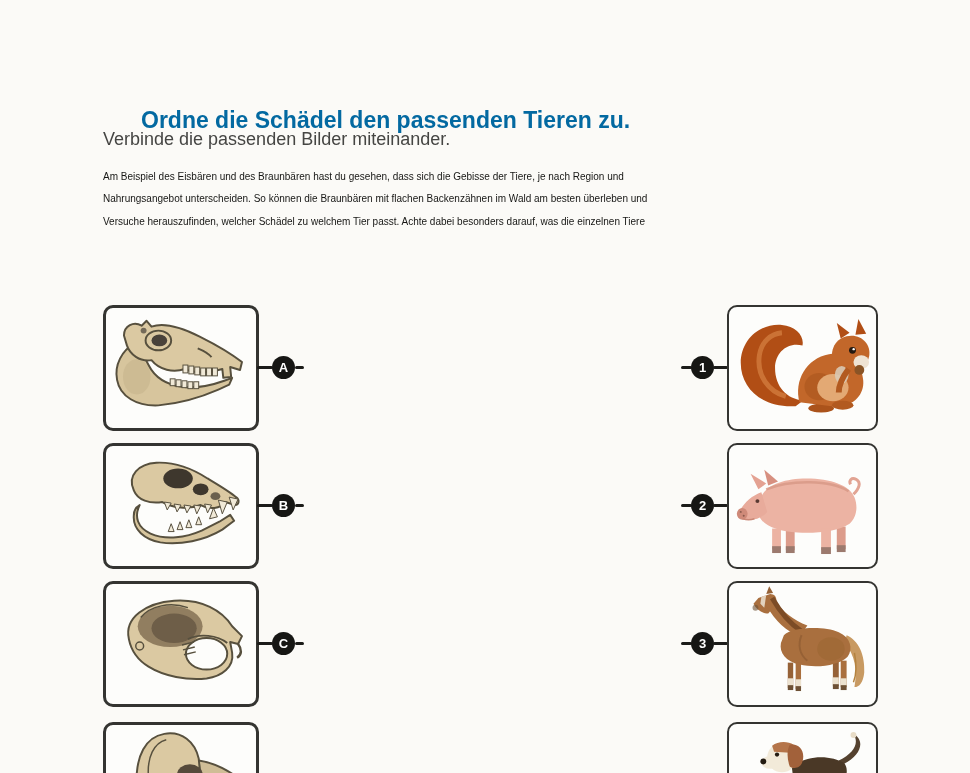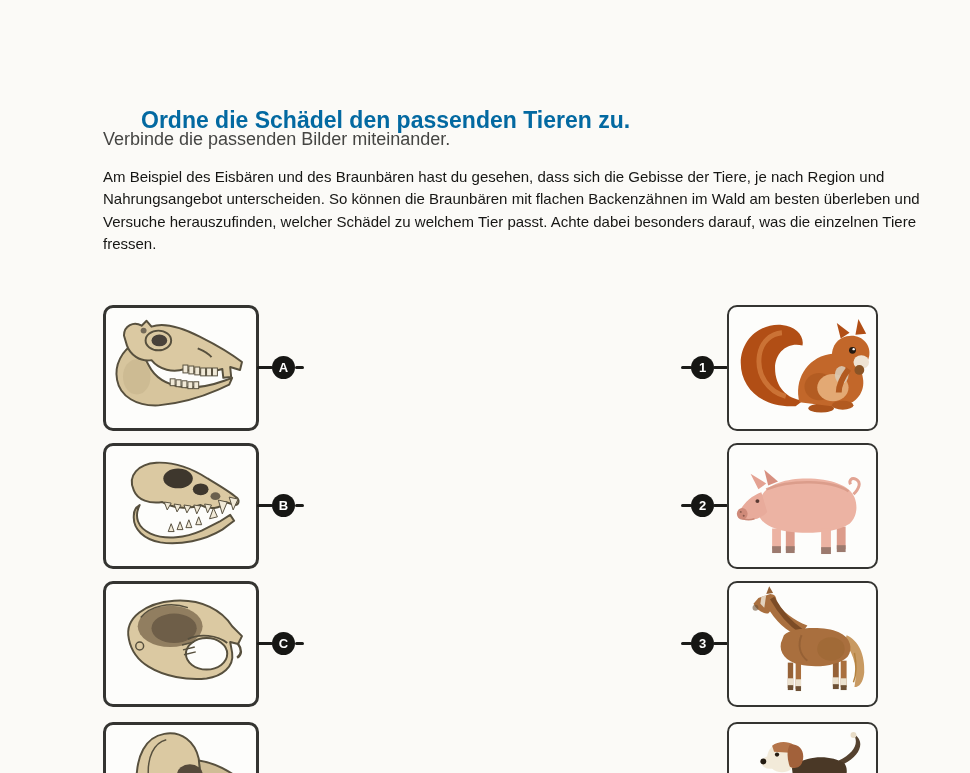--- a/index.html
+++ b/index.html
@@ -4,21 +4,21 @@
 <style>
   html,body{margin:0;padding:0;}
   body{
     width:970px;height:773px;overflow:hidden;position:relative;
     background:#fbfaf7;
     font-family:"Liberation Sans", sans-serif;
     color:#181816;
   }
   .title{position:absolute;left:117px;top:92px;font-size:23px;font-weight:700;color:#0369a1;line-height:1.2;margin-left:24px;}
   .subtitle{position:absolute;left:103px;top:129px;font-size:18px;color:#454543;}
-  .intro{position:absolute;left:103px;top:166px;width:800px;font-size:15px;line-height:22.4px;color:#161614;}
+  .intro{position:absolute;left:103px;top:166px;width:800px;font-size:10px;line-height:22.4px;color:#161614;}
   .intro .line{white-space:nowrap;}
   .rows{position:absolute;left:0;top:0;width:970px;height:773px;}
   .row{position:absolute;left:0;width:970px;height:126px;}
   .r1{top:305px}.r2{top:443px}.r3{top:581px}.r4{top:722px}
   .card{position:absolute;top:0;height:126px;background:#fdfdfb;border:3px solid #343431;border-radius:10px;box-sizing:border-box;overflow:hidden;}
   .card.left{left:103px;width:156px;}
   .card.right{left:727px;width:151px;border-width:2px;}
   .card svg{width:100%;height:100%;display:block;}
   .cline{position:absolute;top:61px;height:3px;background:#1b1b19;border-radius:2px;}
   .cl1{left:257px;width:16px}.cl2{left:295px;width:9px}
@@ -30,21 +30,20 @@
 </head>
 <body>
 
 <h1 class="title">Ordne die Schädel den passenden Tieren zu.</h1>
 <div class="subtitle">Verbinde die passenden Bilder miteinander.</div>
 
 <div class="intro">
   <div class="line">Am Beispiel des Eisbären und des Braunbären hast du gesehen, dass sich die Gebisse der Tiere, je nach Region und</div>
   <div class="line">Nahrungsangebot unterscheiden. So können die Braunbären mit flachen Backenzähnen im Wald am besten überleben und</div>
   <div class="line">Versuche herauszufinden, welcher Schädel zu welchem Tier passt. Achte dabei besonders darauf, was die einzelnen Tiere</div>
-  <div class="line">fressen.</div>
 </div>
 
 <div class="rows">
 
   <div class="row r1">
     <div class="card left">
       <svg viewBox="0 0 150 122">
         <path d="M28 36 C15 43 7 58 10 73 C13 90 30 100 52 99 C75 97 97 90 113 83 L124 78 L127 71 L119 74 C105 79 90 82 76 80 C60 78 48 70 42 58 C38 50 33 41 28 36 Z" fill="#d7c59d" stroke="#57503e" stroke-width="2" stroke-linejoin="round"></path>
         <ellipse cx="30" cy="70" rx="14" ry="18" fill="#c4b189" opacity="0.5"></ellipse>
         <path d="M17 28 C17 18 27 13 35 18 L40 13 L45 19 C58 14 76 20 94 29 C110 37 127 47 137 55 L135 63 L125 60 L126 70 L118 71 L117 62 C103 66 89 67 79 62 C67 66 53 63 45 53 C33 55 23 47 20 38 Z" fill="#dbc9a2" stroke="#57503e" stroke-width="2" stroke-linejoin="round"></path>

